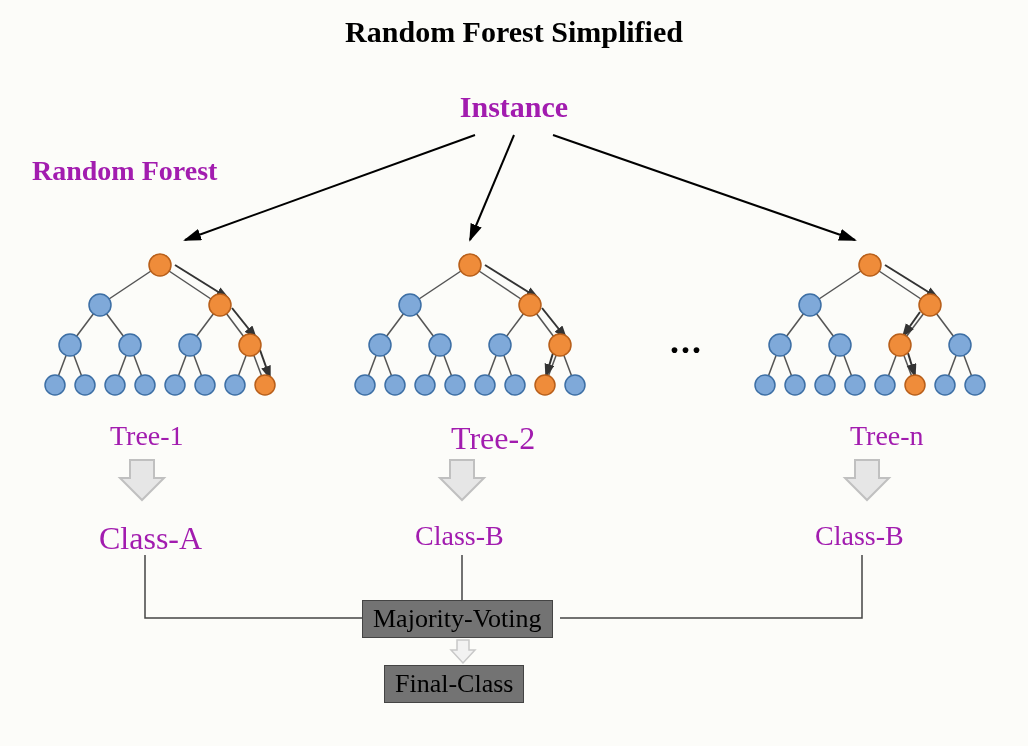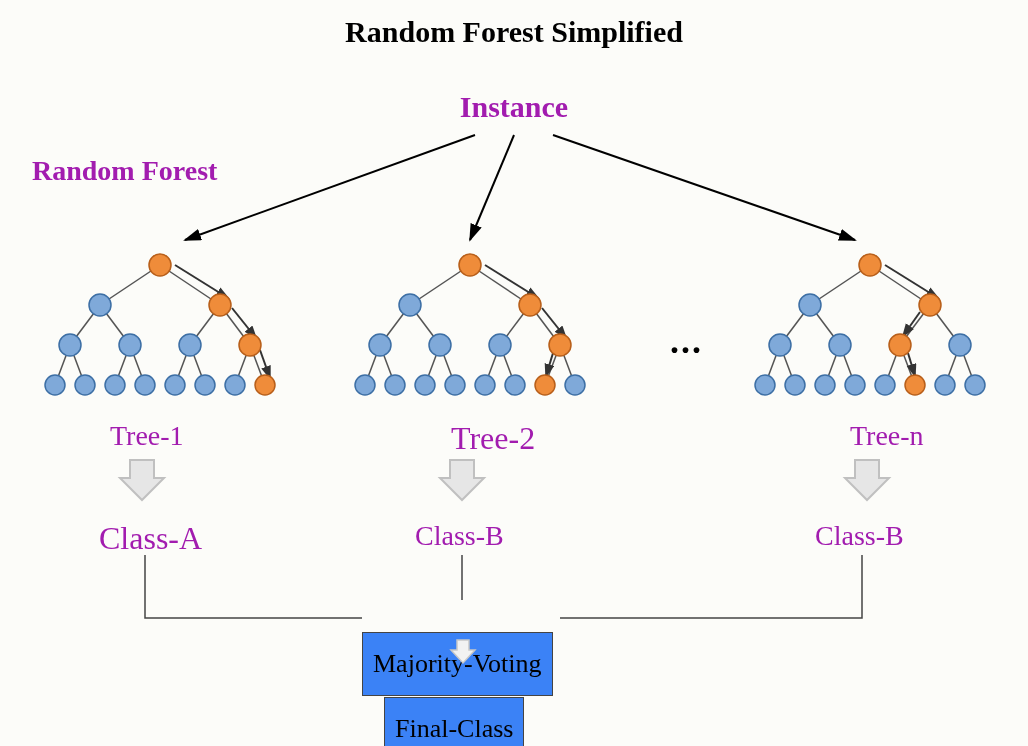--- a/index.html
+++ b/index.html
@@ -29,24 +29,23 @@
     position: absolute;
     top: 0;
     left: 0;
     width: 1028px;
     height: 746px;
     overflow: visible;
   }
   .box {
     position: absolute;
     border: 1.5px solid #444;
-    padding: 16px 10px;
-    background: #3b82f6;
+    padding: 3px 10px;
+    background: #737373;
     font-size: 26px;
-    margin-top: 32px;
   }
   .ellipsis {
     position: absolute;
     font-size: 36px;
     font-weight: bold;
     letter-spacing: 2px;
     color: #000;
   }
 </style>
 </head>

